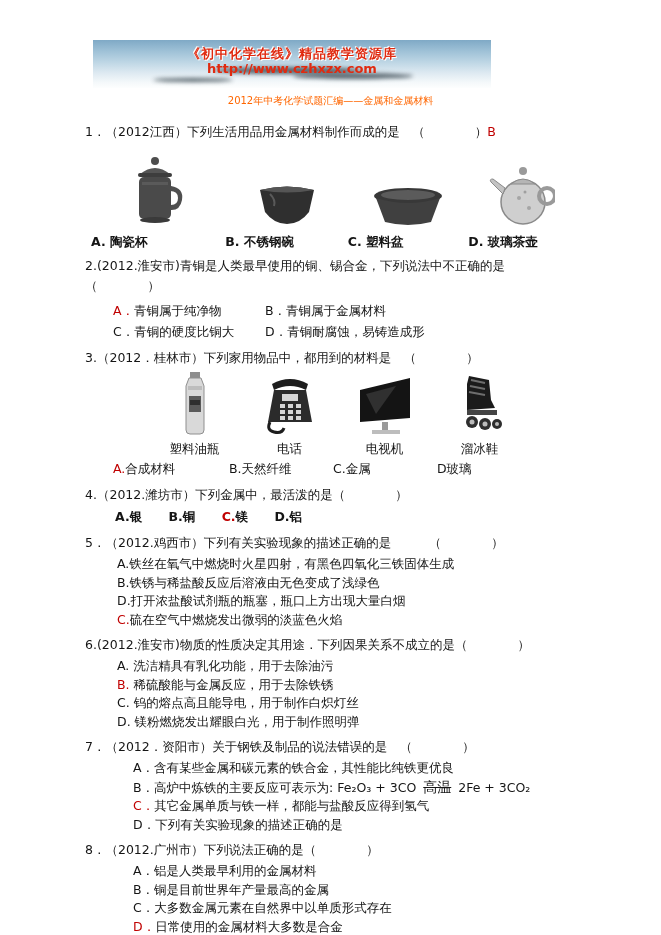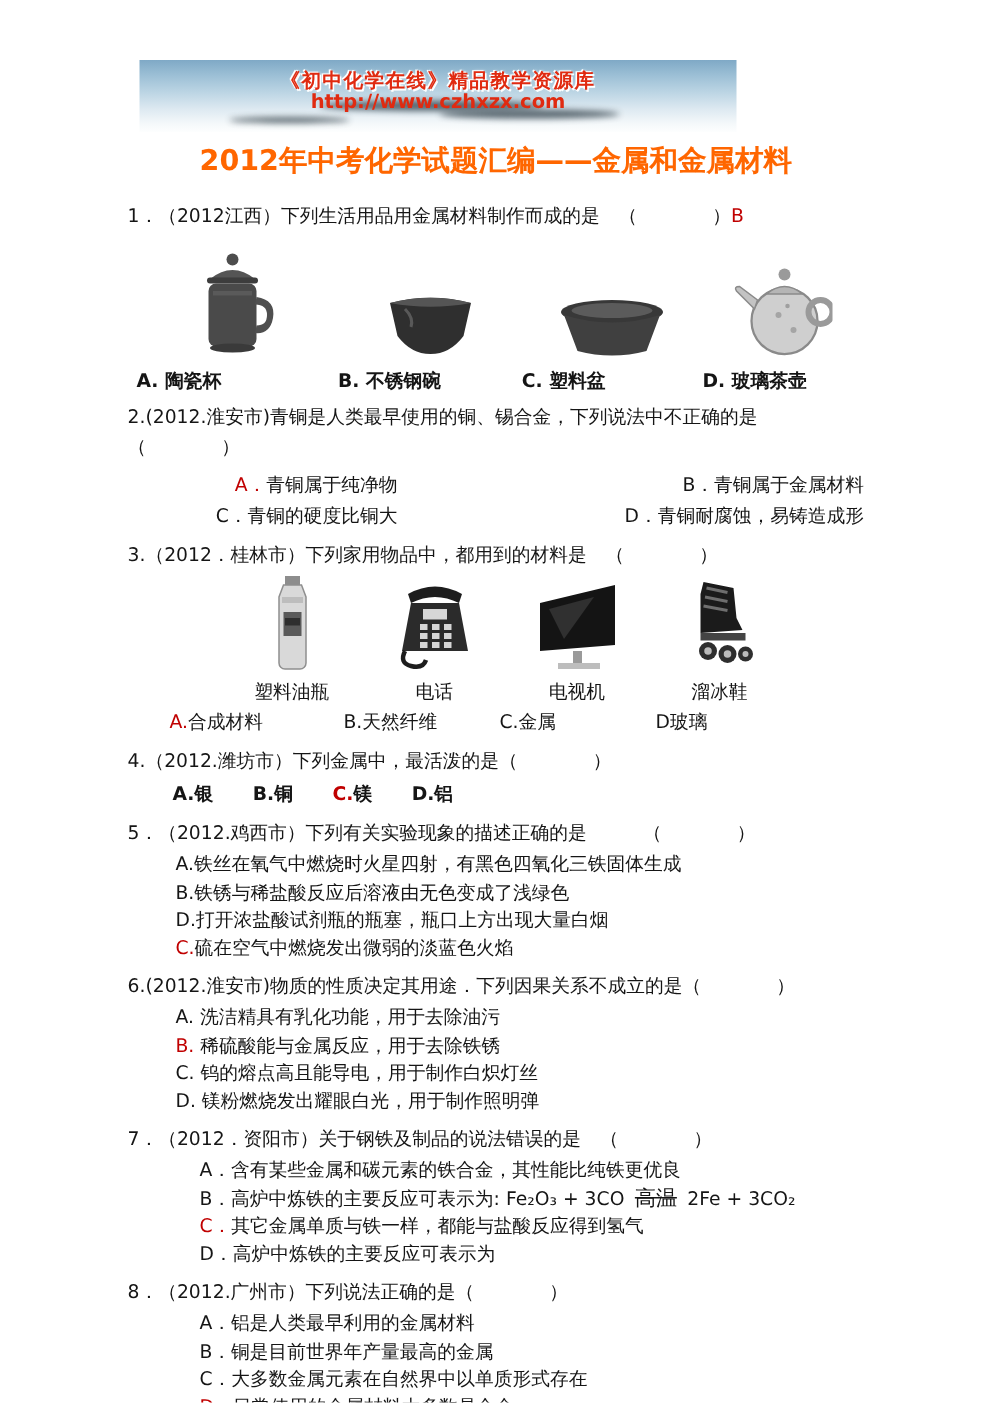--- a/index.html
+++ b/index.html
@@ -25,37 +25,37 @@
     text-shadow:1px 1px 0 #fff,-1px -1px 0 #fff,0 0 2px #fff;
   }
   .banner-url{
     position:relative;z-index:2;margin-top:-2px;text-align:center;
     font-size:13px;font-weight:bold;color:#e02a10;
   }
 
   
   .page-title{
     margin:6px 0 14px 0;text-align:center;
-    font-size:19px;font-weight:bold;color:#ff6600;
+    font-size:10px;font-weight:normal;color:#ff6600;
   }
 
   
   .q{margin-bottom:6px;}
   .stem{line-height:20px;}
   .red{color:#c00000;}
   .opt-label{white-space:pre;}
 
   
   .fig-row{display:flex;align-items:flex-end;margin:14px 0 0 6px;}
   .fig{text-align:center;}
   .fig-label{margin-top:3px;font-weight:bold;text-align:left;line-height:16px;}
   .q1-f1{width:136px;} .q1-f2{width:124px;} .q1-f3{width:122px;} .q1-f4{width:109px;}
 
   
-  .opt-grid{display:grid;grid-template-columns:152px auto;margin:4px 0 2px 28px;line-height:21px;text-align:right;}
+  .opt-grid{display:grid;grid-template-columns:152px auto;margin:4px 0 2px 28px;line-height:21px;}
 
   
   .fig-row3{display:flex;align-items:flex-end;margin:4px 0 0 62px;}
   .q3-f{width:95px;text-align:center;}
   .fig-label3{margin-top:2px;line-height:16px;}
   .opt-row3{margin:2px 0 4px 28px;line-height:20px;}
   .opt-row3 .o1{display:inline-block;width:112px;}
   .opt-row3 .o2{display:inline-block;width:100px;}
   .opt-row3 .o3{display:inline-block;width:100px;}
 
@@ -256,21 +256,21 @@
   <div class="q">
     <div class="stem">
       <span>7．</span><span>（2012．资阳市）关于钢铁及制品的说法错误的是　（　　　　）</span>
     </div>
     <ul class="opt-list ind-b">
       <li><span class="opt-label">A．</span><span>含有某些金属和碳元素的铁合金，其性能比纯铁更优良</span></li>
       <li>
         <span class="opt-label">B．</span><span>高炉中炼铁的主要反应可表示为: </span><span class="formula">Fe₂O₃ + 3CO </span><span class="cond-arrow"><span class="cond">高温</span></span><span class="formula"> 2Fe + 3CO₂</span>
       </li>
       <li><span class="red opt-label">C．</span><span>其它金属单质与铁一样，都能与盐酸反应得到氢气</span></li>
-      <li><span class="opt-label">D．</span><span>高炉中炼铁的主要反应可表示为</span></li>
+      <li><span class="opt-label">D．</span><span>下列有关实验现象的描述正确的是</span></li>
     </ul>
   </div>
 
   <div class="q">
     <div class="stem">
       <span>8．</span><span>（2012.广州市）下列说法正确的是（　　　　）</span>
     </div>
     <ul class="opt-list ind-b">
       <li><span class="opt-label">A．</span><span>铝是人类最早利用的金属材料</span></li>
       <li><span class="opt-label">B．</span><span>铜是目前世界年产量最高的金属</span></li>

